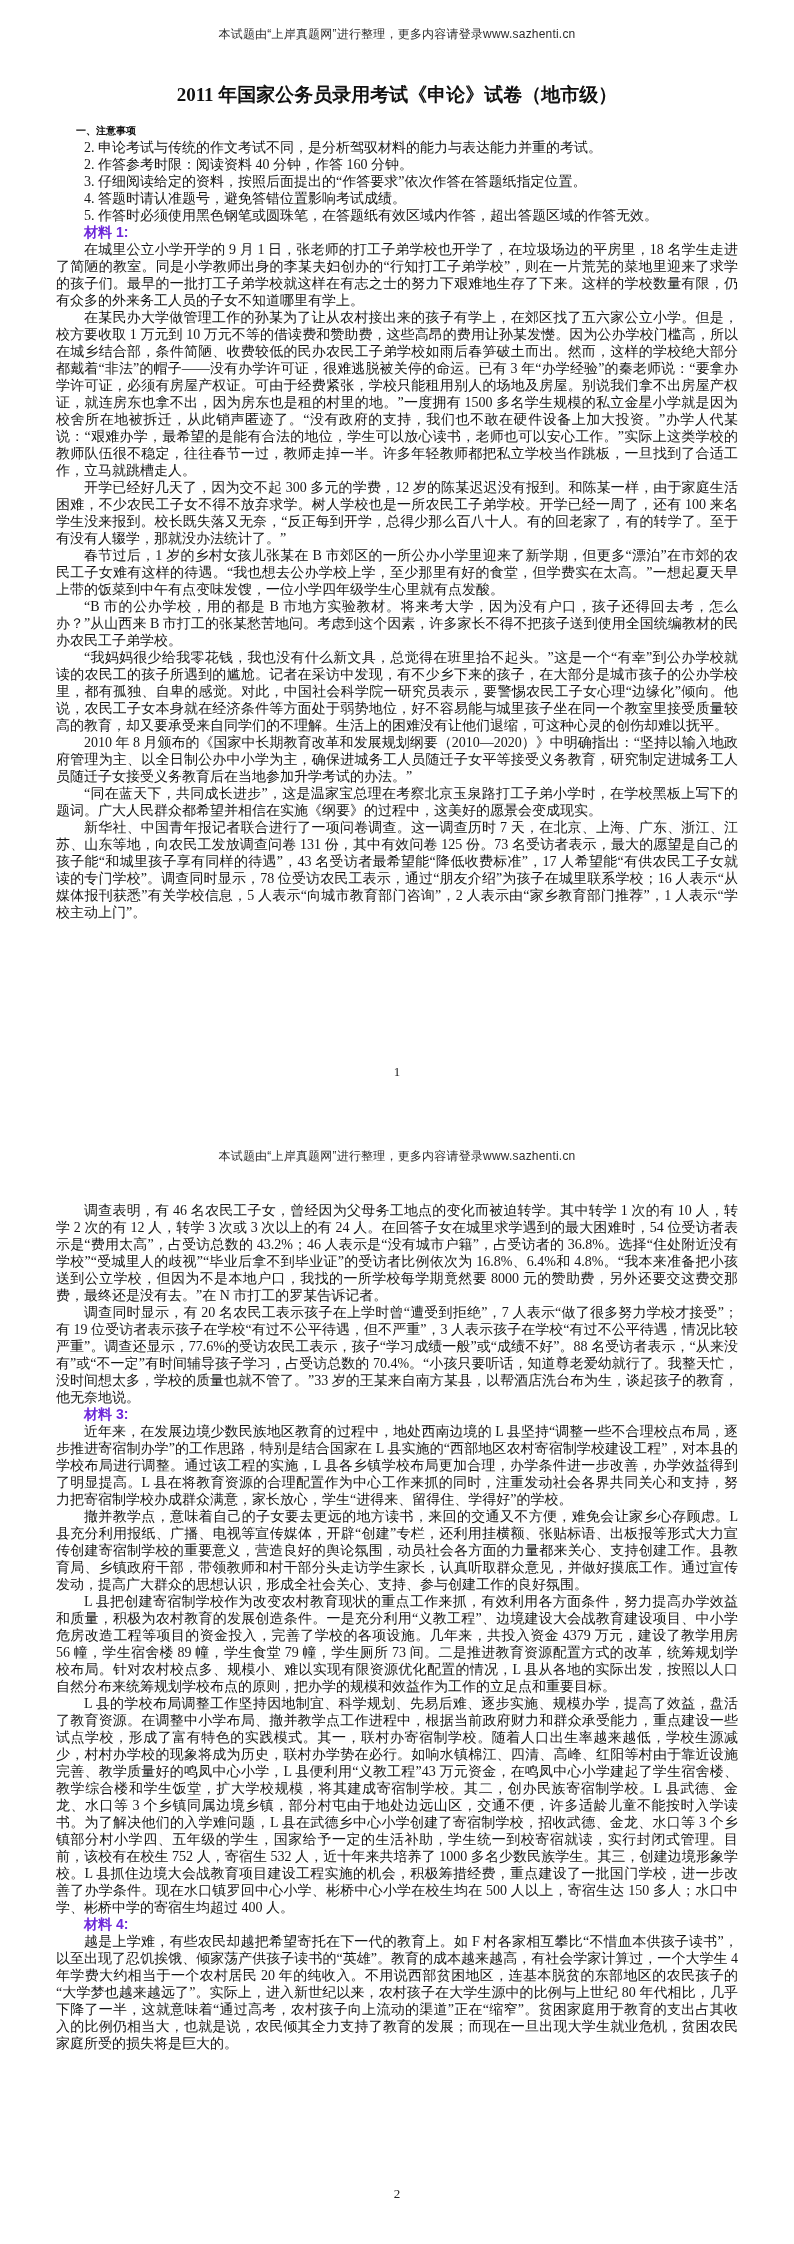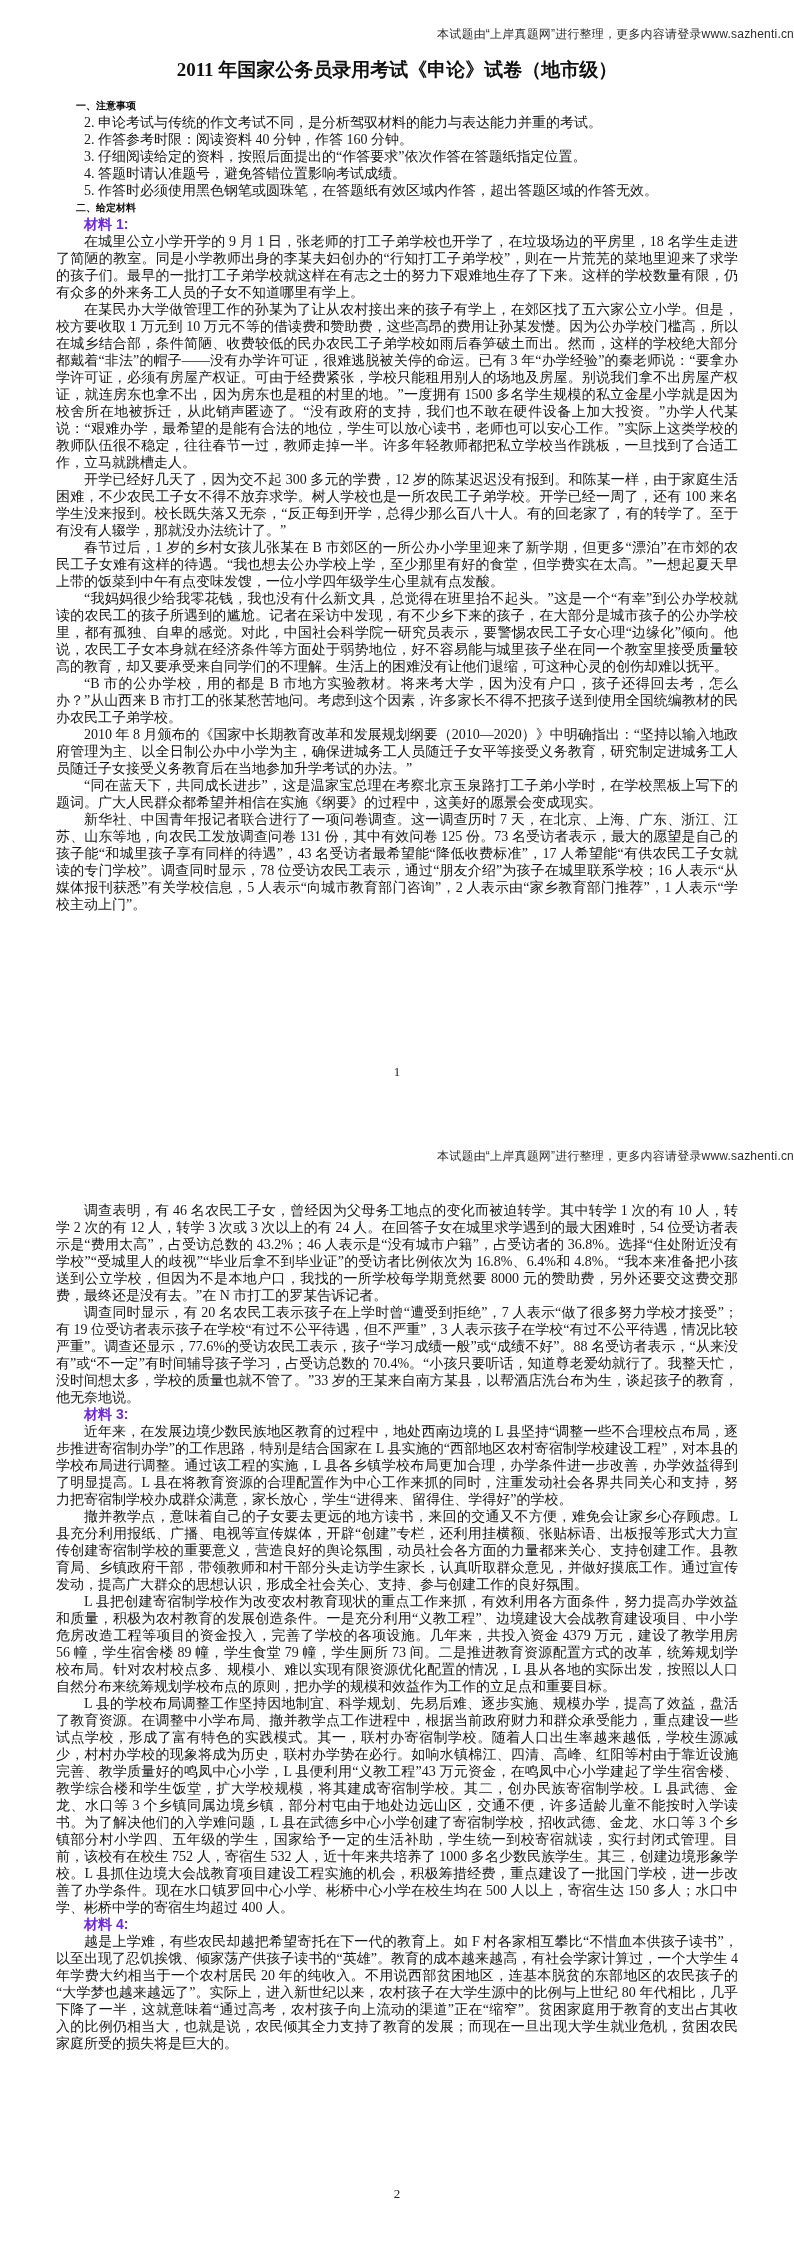--- a/index.html
+++ b/index.html
@@ -10,28 +10,28 @@
   }
   .page {
     width: 794px;
     height: 1122px;
     position: relative;
     overflow: hidden;
     background: #ffffff;
   }
   .watermark {
     padding-top: 26px;
-    text-align: right;
+    text-align: center;
     font-family: "Liberation Sans", "DejaVu Sans", sans-serif;
     font-size: 12px;
     color: #2b2b2b;
     letter-spacing: 0.2px;
   }
   .doc-title {
-    margin-top: 14px;
+    margin-top: 39px;
     margin-bottom: 14px;
     text-align: center;
     font-size: 19px;
     font-weight: bold;
     color: #111;
   }
   .content {
     padding: 0 56px;
     font-size: 14px;
     line-height: 17px;
@@ -69,28 +69,27 @@
 <div class="page">
   <div class="watermark">本试题由“上岸真题网”进行整理，更多内容请登录www.sazhenti.cn</div>
   <div class="doc-title">2011 年国家公务员录用考试《申论》试卷（地市级）</div>
   <div class="content">
     <div class="sec-h">一、注意事项</div>
     <div class="notice-item">2. 申论考试与传统的作文考试不同，是分析驾驭材料的能力与表达能力并重的考试。</div>
     <div class="notice-item">2. 作答参考时限：阅读资料 40 分钟，作答 160 分钟。</div>
     <div class="notice-item">3. 仔细阅读给定的资料，按照后面提出的“作答要求”依次作答在答题纸指定位置。</div>
     <div class="notice-item">4. 答题时请认准题号，避免答错位置影响考试成绩。</div>
     <div class="notice-item">5. 作答时必须使用黑色钢笔或圆珠笔，在答题纸有效区域内作答，超出答题区域的作答无效。</div>
-    <div class="sec-h">二、给定材料</div>
     <div class="mat-label">材料 1:</div>
     <div class="para">在城里公立小学开学的 9 月 1 日，张老师的打工子弟学校也开学了，在垃圾场边的平房里，18 名学生走进了简陋的教室。同是小学教师出身的李某夫妇创办的“行知打工子弟学校”，则在一片荒芜的菜地里迎来了求学的孩子们。最早的一批打工子弟学校就这样在有志之士的努力下艰难地生存了下来。这样的学校数量有限，仍有众多的外来务工人员的子女不知道哪里有学上。</div>
     <div class="para">在某民办大学做管理工作的孙某为了让从农村接出来的孩子有学上，在郊区找了五六家公立小学。但是，校方要收取 1 万元到 10 万元不等的借读费和赞助费，这些高昂的费用让孙某发憷。因为公办学校门槛高，所以在城乡结合部，条件简陋、收费较低的民办农民工子弟学校如雨后春笋破土而出。然而，这样的学校绝大部分都戴着“非法”的帽子——没有办学许可证，很难逃脱被关停的命运。已有 3 年“办学经验”的秦老师说：“要拿办学许可证，必须有房屋产权证。可由于经费紧张，学校只能租用别人的场地及房屋。别说我们拿不出房屋产权证，就连房东也拿不出，因为房东也是租的村里的地。”一度拥有 1500 多名学生规模的私立金星小学就是因为校舍所在地被拆迁，从此销声匿迹了。“没有政府的支持，我们也不敢在硬件设备上加大投资。”办学人代某说：“艰难办学，最希望的是能有合法的地位，学生可以放心读书，老师也可以安心工作。”实际上这类学校的教师队伍很不稳定，往往春节一过，教师走掉一半。许多年轻教师都把私立学校当作跳板，一旦找到了合适工作，立马就跳槽走人。</div>
     <div class="para">开学已经好几天了，因为交不起 300 多元的学费，12 岁的陈某迟迟没有报到。和陈某一样，由于家庭生活困难，不少农民工子女不得不放弃求学。树人学校也是一所农民工子弟学校。开学已经一周了，还有 100 来名学生没来报到。校长既失落又无奈，“反正每到开学，总得少那么百八十人。有的回老家了，有的转学了。至于有没有人辍学，那就没办法统计了。”</div>
     <div class="para">春节过后，1 岁的乡村女孩儿张某在 B 市郊区的一所公办小学里迎来了新学期，但更多“漂泊”在市郊的农民工子女难有这样的待遇。“我也想去公办学校上学，至少那里有好的食堂，但学费实在太高。”一想起夏天早上带的饭菜到中午有点变味发馊，一位小学四年级学生心里就有点发酸。</div>
+    <div class="para">“B 市的公办学校，用的都是 B 市地方实验教材。将来考大学，因为没有户口，孩子还得回去考，怎么办？”从山西来 B 市打工的张某愁苦地问。考虑到这个因素，许多家长不得不把孩子送到使用全国统编教材的民办农民工子弟学校。</div>
     <div class="para">“我妈妈很少给我零花钱，我也没有什么新文具，总觉得在班里抬不起头。”这是一个“有幸”到公办学校就读的农民工的孩子所遇到的尴尬。记者在采访中发现，有不少乡下来的孩子，在大部分是城市孩子的公办学校里，都有孤独、自卑的感觉。对此，中国社会科学院一研究员表示，要警惕农民工子女心理“边缘化”倾向。他说，农民工子女本身就在经济条件等方面处于弱势地位，好不容易能与城里孩子坐在同一个教室里接受质量较高的教育，却又要承受来自同学们的不理解。生活上的困难没有让他们退缩，可这种心灵的创伤却难以抚平。</div>
-    <div class="para">“B 市的公办学校，用的都是 B 市地方实验教材。将来考大学，因为没有户口，孩子还得回去考，怎么办？”从山西来 B 市打工的张某愁苦地问。考虑到这个因素，许多家长不得不把孩子送到使用全国统编教材的民办农民工子弟学校。</div>
     <div class="para">2010 年 8 月颁布的《国家中长期教育改革和发展规划纲要（2010—2020）》中明确指出：“坚持以输入地政府管理为主、以全日制公办中小学为主，确保进城务工人员随迁子女平等接受义务教育，研究制定进城务工人员随迁子女接受义务教育后在当地参加升学考试的办法。”</div>
     <div class="para">“同在蓝天下，共同成长进步”，这是温家宝总理在考察北京玉泉路打工子弟小学时，在学校黑板上写下的题词。广大人民群众都希望并相信在实施《纲要》的过程中，这美好的愿景会变成现实。</div>
     <div class="para">新华社、中国青年报记者联合进行了一项问卷调查。这一调查历时 7 天，在北京、上海、广东、浙江、江苏、山东等地，向农民工发放调查问卷 131 份，其中有效问卷 125 份。73 名受访者表示，最大的愿望是自己的孩子能“和城里孩子享有同样的待遇”，43 名受访者最希望能“降低收费标准”，17 人希望能“有供农民工子女就读的专门学校”。调查同时显示，78 位受访农民工表示，通过“朋友介绍”为孩子在城里联系学校；16 人表示“从媒体报刊获悉”有关学校信息，5 人表示“向城市教育部门咨询”，2 人表示由“家乡教育部门推荐”，1 人表示“学校主动上门”。</div>
   </div>
   <div class="page-num">1</div>
 </div>
 
 <div class="page">
   <div class="watermark">本试题由“上岸真题网”进行整理，更多内容请登录www.sazhenti.cn</div>
   <div class="content continued">

